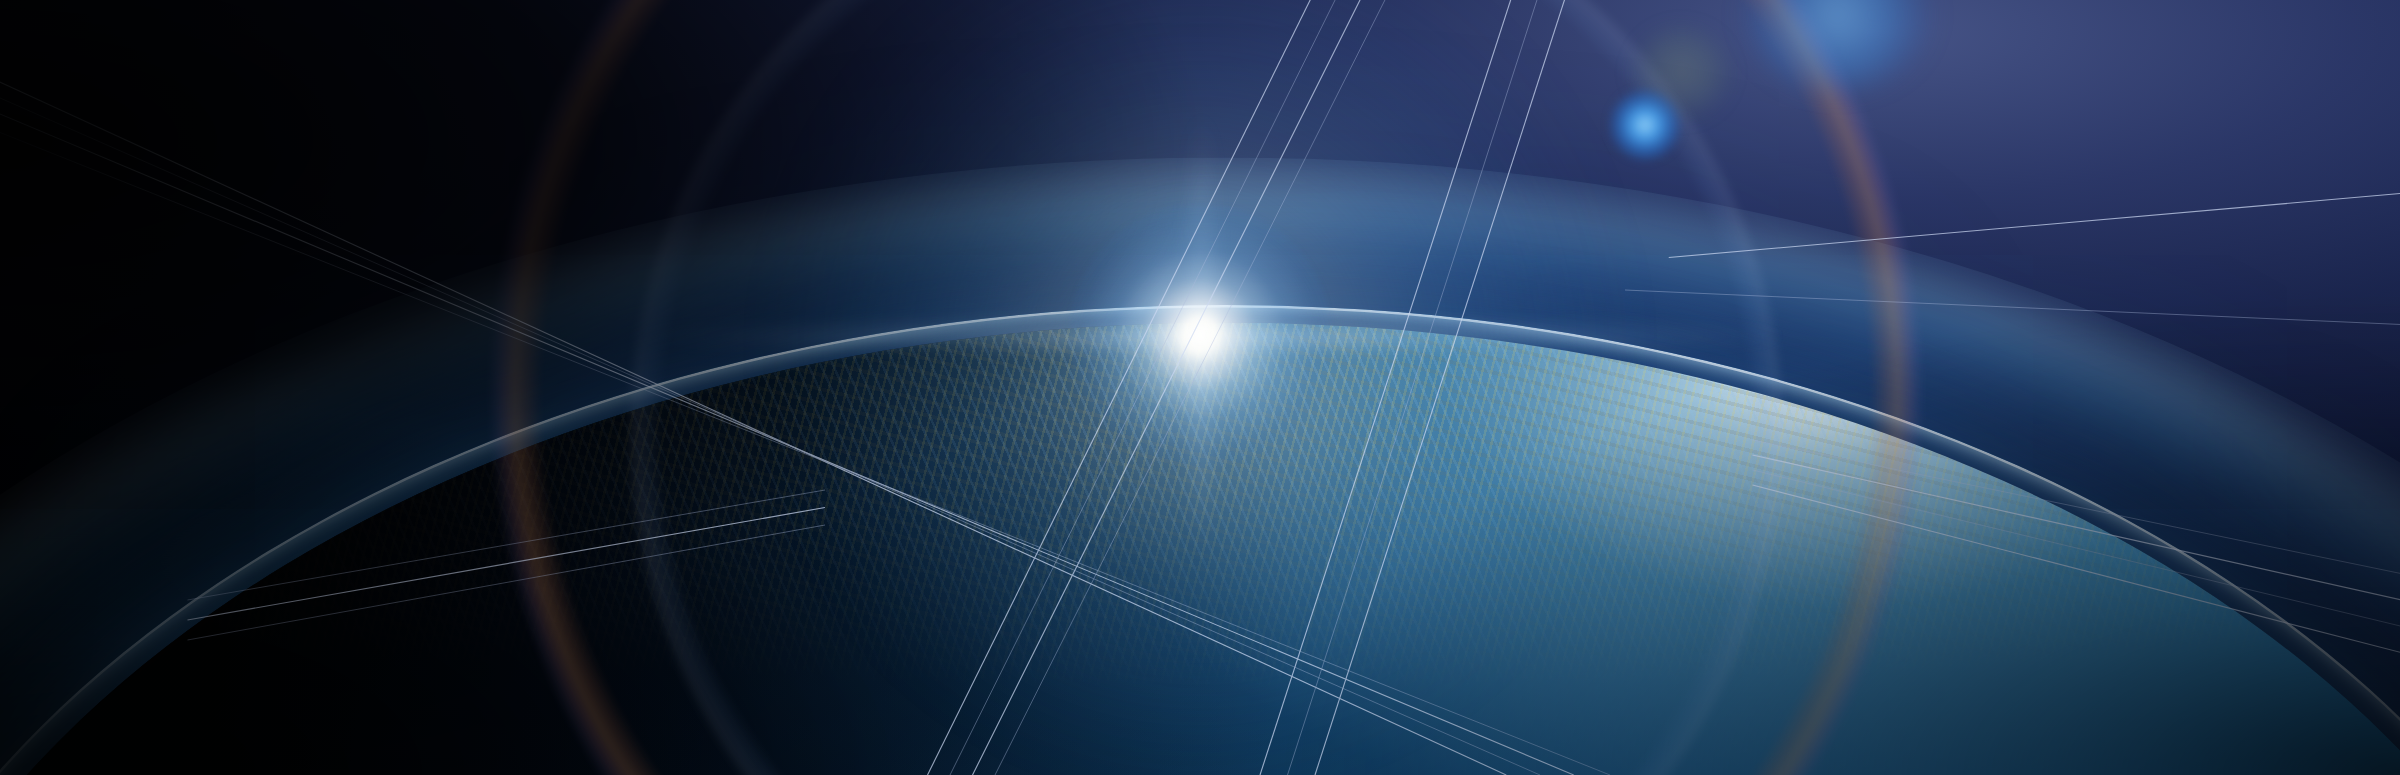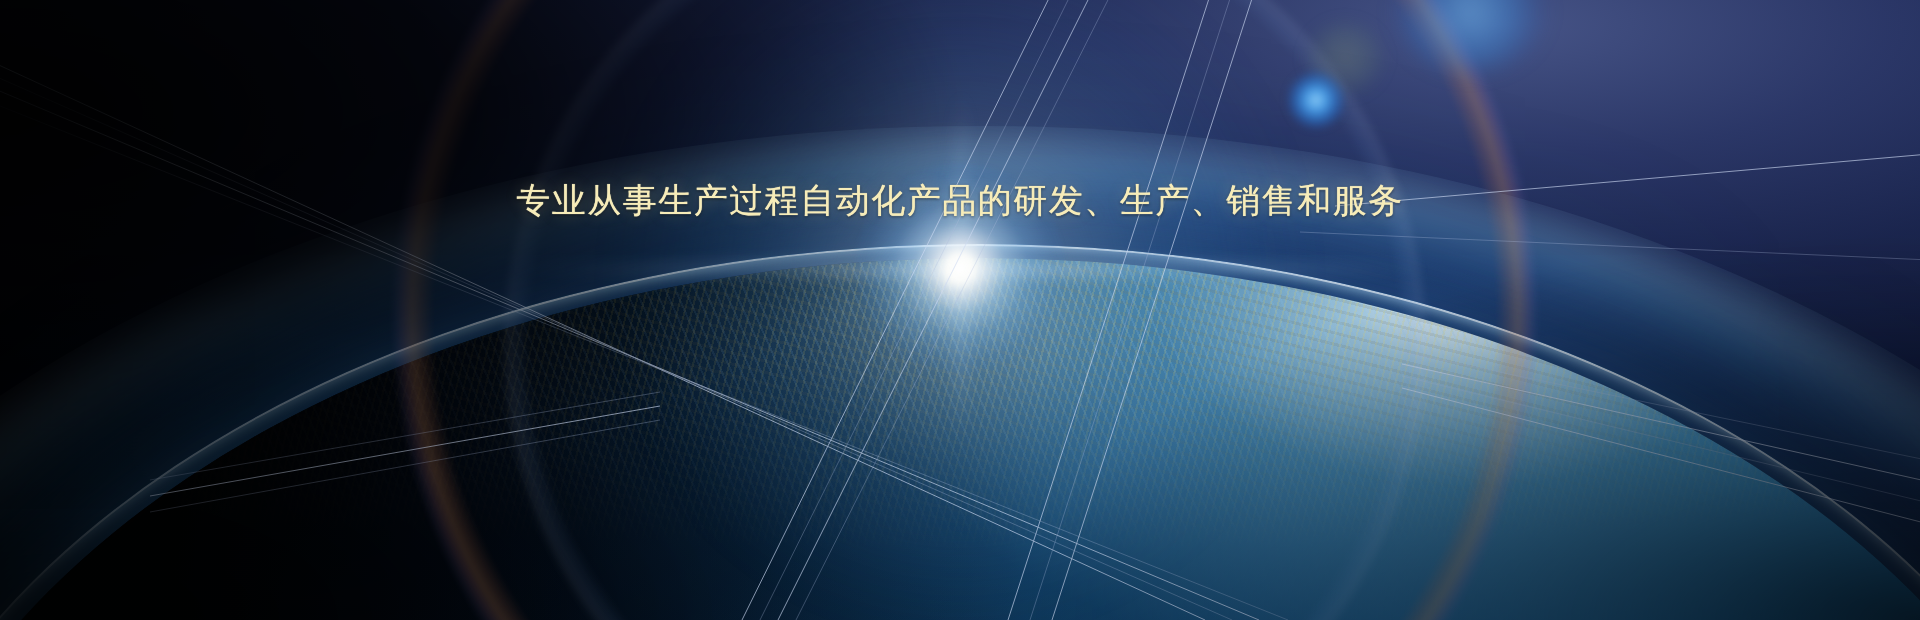--- a/index.html
+++ b/index.html
@@ -353,17 +353,14 @@
       <line x1="150" y1="496" x2="660" y2="406"></line>
       <line x1="150" y1="512" x2="660" y2="420" class="faint"></line>
     </svg>
 
   <div class="layer" id="orb-topright"></div>
   <div class="layer" id="orb-green"></div>
   <div class="layer" id="orb-blue"></div>
 
   <div class="layer" id="vignette"></div>
 
-  <div id="headline">
-    <span id="headline-text" style="color: rgb(247, 236, 184);">专业从事生产过程自动化产品的研发、生产、销售和服务</span>
-  </div>
 
 </div>
 
 </body></html>

